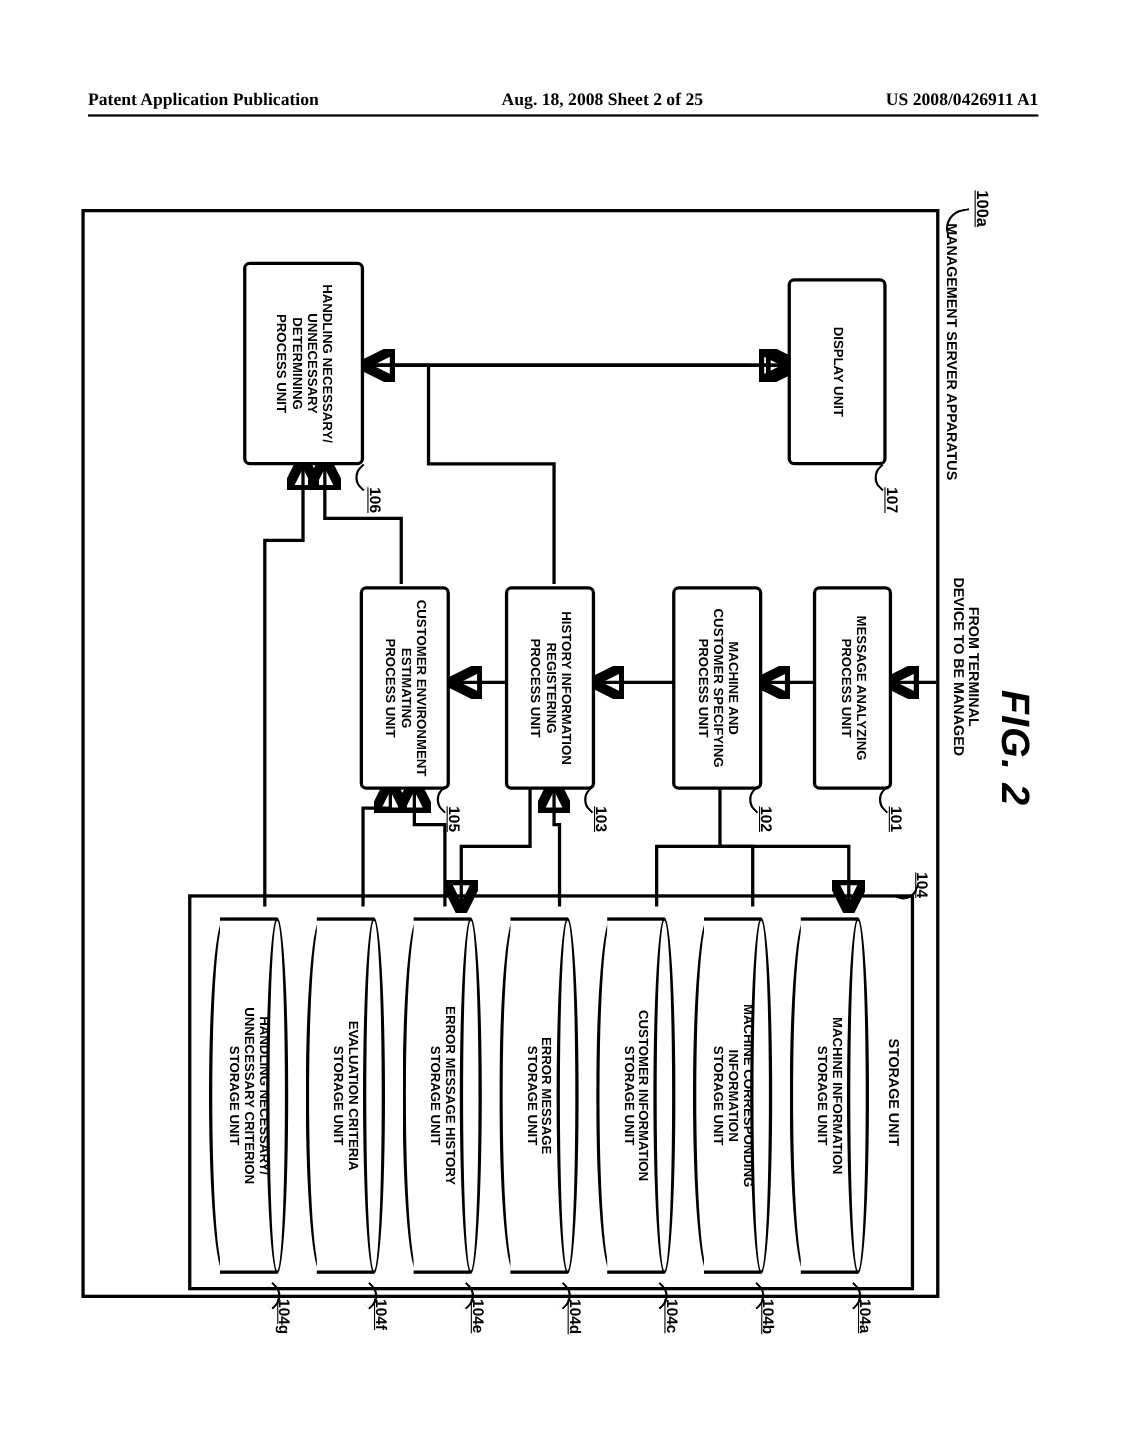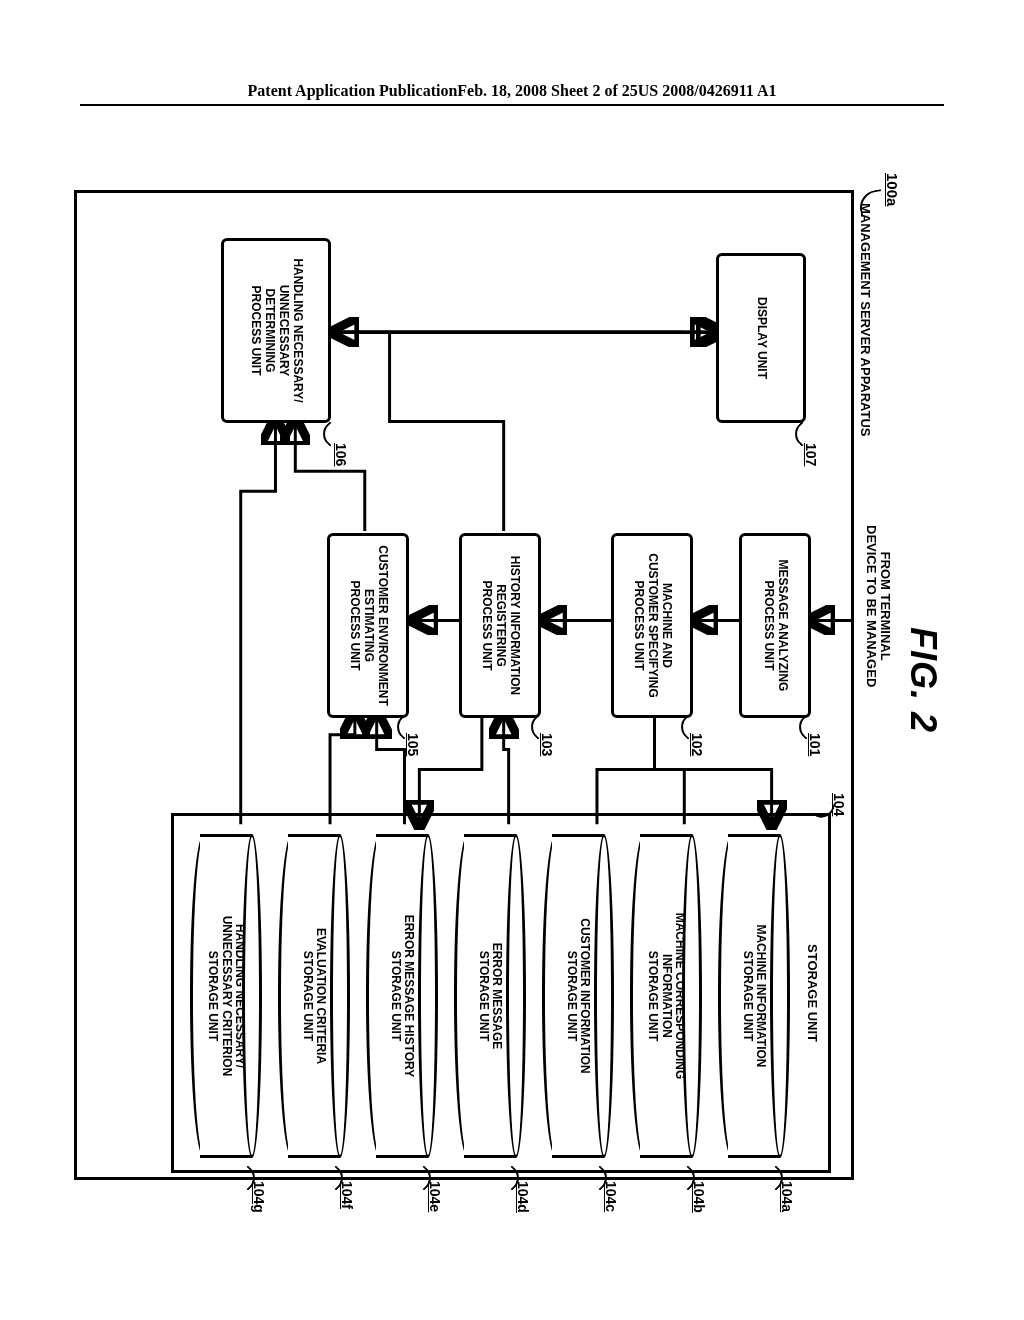--- a/index.html
+++ b/index.html
@@ -15,21 +15,21 @@
     position: absolute;
     left: 0; top: 0; width: 1024px; height: 1320px;
   }
   .header {
     position: absolute;
     top: 82px;
     left: 80px;
     right: 80px;
     font-size: 16px;
     display: flex;
-    justify-content: center;
+    justify-content: space-between;
     font-weight: bold;
   }
   .rule {
     position: absolute;
     top: 104px; left: 80px; right: 80px;
     height: 2px; background: #000;
   }
   
   .diagram-wrap {
     position: absolute;
@@ -169,21 +169,21 @@
   }
   .arrowhead { fill: #000; stroke: none; }
 </style>
 </head>
 <body>
 
 <div class="page">
 
   <div class="header">
     <span>Patent Application Publication</span>
-    <span>Feb. 18, 2008  Sheet 2 of 25</span>
+    <span>Aug. 18, 2008  Sheet 2 of 25</span>
     <span>US 2008/0426911 A1</span>
   </div>
   <div class="rule"></div>
 
   <div class="diagram-wrap">
     <div class="diagram">
 
       <div class="fig-title">FIG. 2</div>
 
       <div class="input-label" style="white-space:pre">FROM TERMINAL

